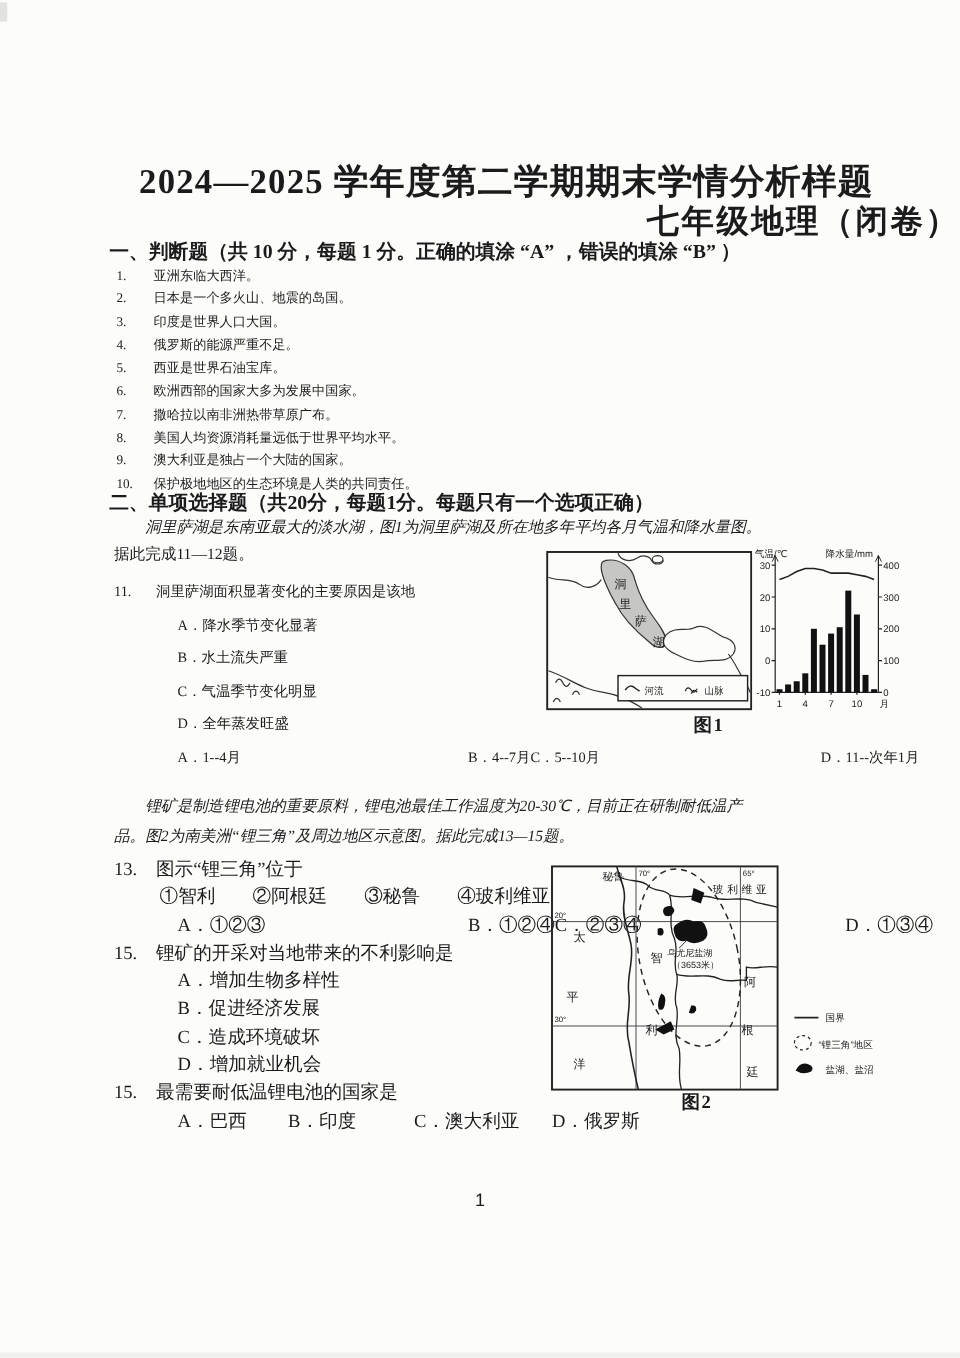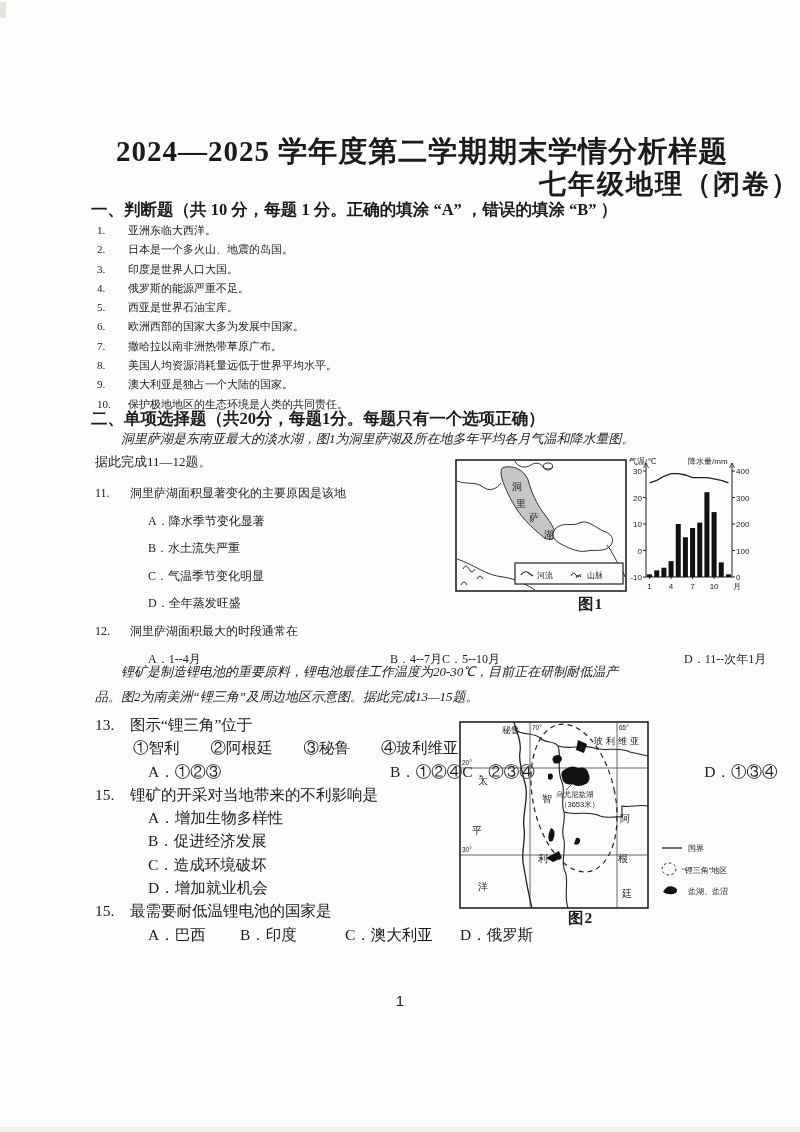--- a/index.html
+++ b/index.html
@@ -90,21 +90,20 @@
   <div class="passage p1b">据此完成11—12题。</div>
 
   <div class="qblock qb1">
     <div class="stem"><span class="qnum">11.</span><span>洞里萨湖面积显著变化的主要原因是该地</span></div>
     <div class="opts opts1">
         <span class="opt">A．降水季节变化显著</span>
         <span class="opt">B．水土流失严重</span>
         <span class="opt">C．气温季节变化明显</span>
         <span class="opt">D．全年蒸发旺盛</span>
       </div>
-    <div class="stem"><span class="qnum">12.</span><span>洞里萨湖面积最大的时段通常在</span></div>
     <div class="opts opts2"><span class="opt">A．1--4月</span><span class="opt">B．4--7月</span><span class="opt">C．5--10月</span><span class="opt">D．11--次年1月</span></div>
   </div>
 
   <div class="fig fig1">
     <svg id="fig1-map" width="172" height="134" viewBox="0 0 172 134">
       <rect x="1" y="1" width="170" height="131" fill="none" stroke="#222" stroke-width="1.6"></rect>
       <path d="M60,2 C62,8 70,10 76,6 C80,3 86,4 88,8 C90,12 96,12 98,8" fill="none" stroke="#333" stroke-width="1"></path>
       <ellipse cx="93" cy="7" rx="4.5" ry="3" fill="none" stroke="#333" stroke-width="1"></ellipse>
       <path d="M2,22 C12,26 20,22 28,28 C34,33 42,30 46,24" fill="none" stroke="#333" stroke-width="1"></path>
       <path d="M50,8 C62,6 72,14 74,24 C78,38 84,48 90,56 C96,64 100,70 100,76 C100,82 92,82 86,76 C76,68 64,56 58,44 C52,34 46,20 46,14 C46,9 47,9 50,8 Z" fill="#c6c6c4" stroke="#333" stroke-width="1"></path>

